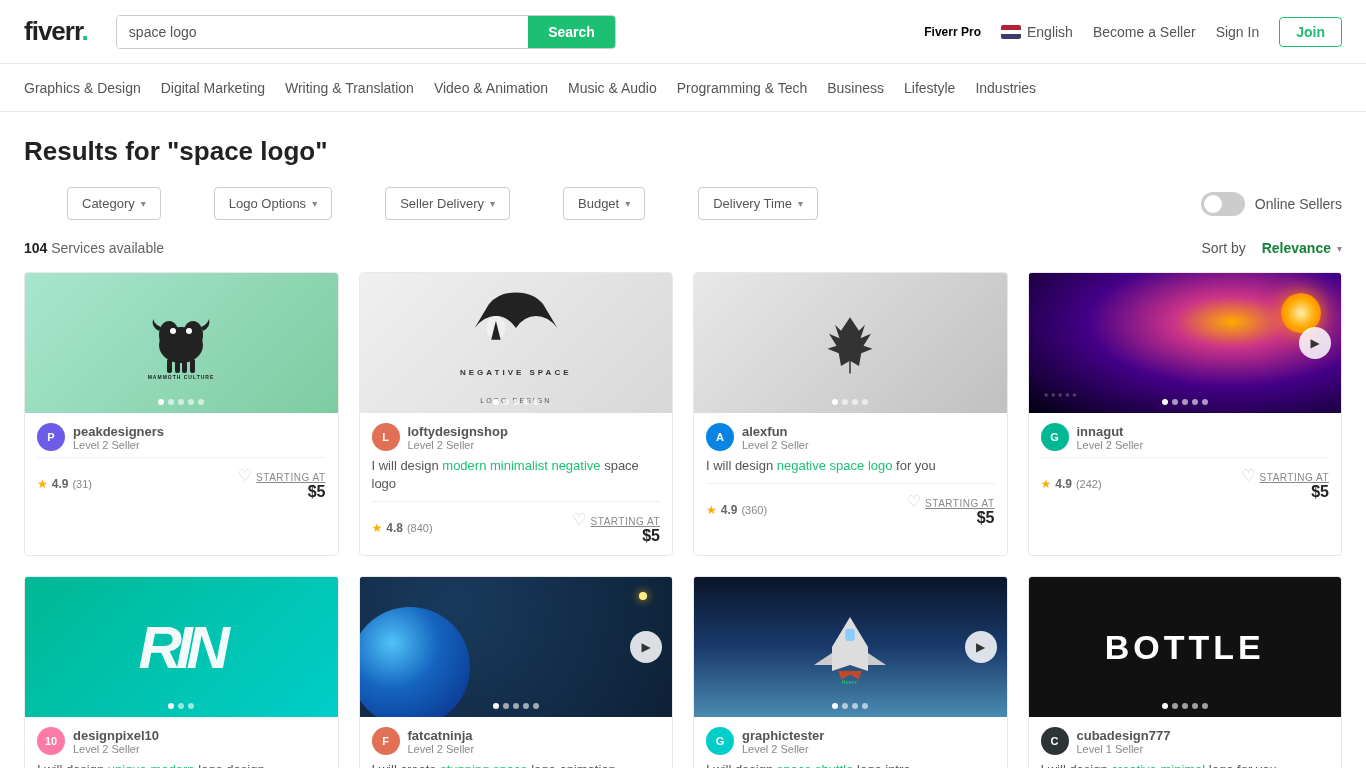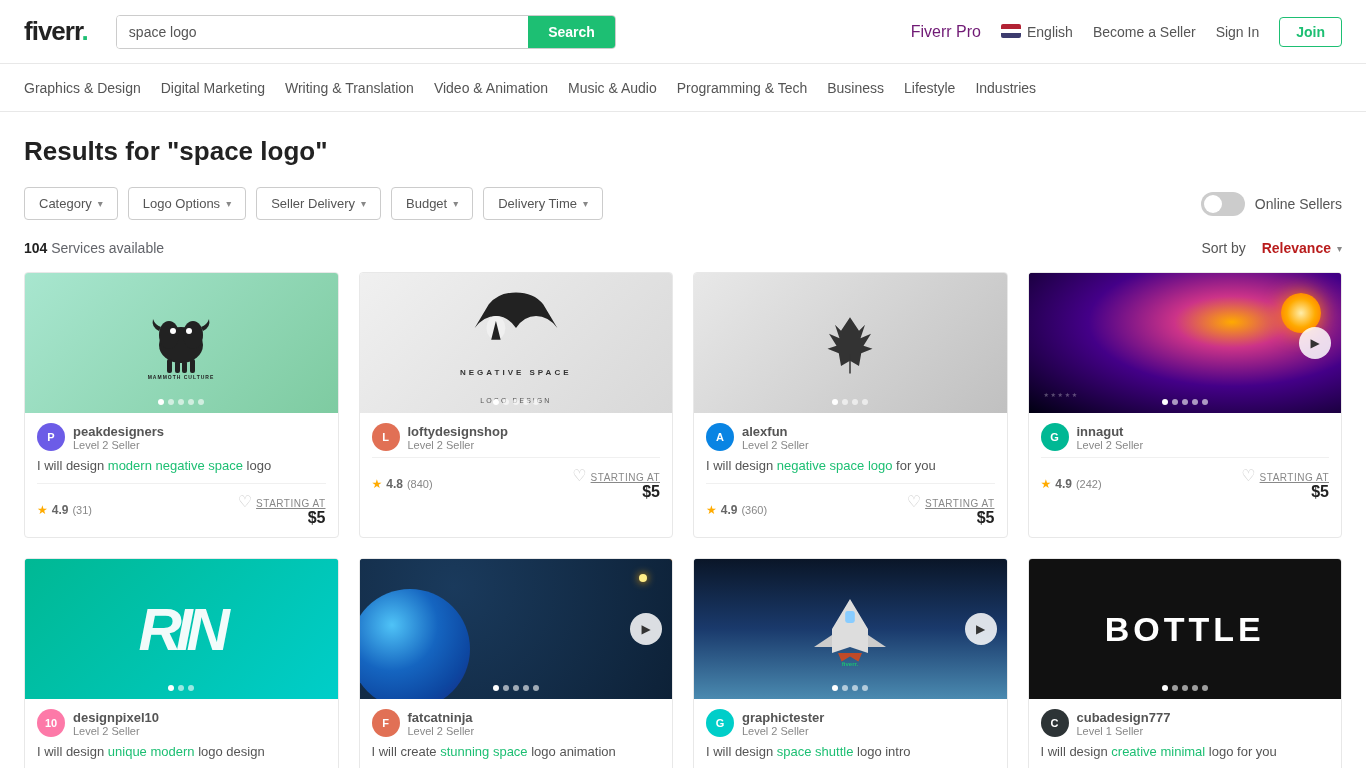--- a/index.html
+++ b/index.html
@@ -47,27 +47,28 @@
       font-weight: 600;
       cursor: pointer;
     }
     .header-right {
       display: flex;
       align-items: center;
       gap: 20px;
       margin-left: auto;
     }
     .fiverr-pro {
-      color: #701a75;
-      font-weight: 400;
-      font-size: 16px;
+      color: #000000;
+      font-weight: 700;
+      font-size: 12px;
       cursor: pointer;
     }
     .lang-selector {
       display: flex;
+      align-items: center;
       gap: 6px;
       font-size: 14px;
       color: #555;
       cursor: pointer;
     }
     .flag {
       width: 20px;
       height: 14px;
       background: linear-gradient(180deg, #B22234 35%, #fff 35%, #fff 65%, #3C3B6E 65%);
       border-radius: 2px;
@@ -130,20 +131,21 @@
       display: flex;
       align-items: center;
       gap: 6px;
       border: 1px solid #ccc;
       border-radius: 4px;
       padding: 8px 14px;
       font-size: 13px;
       color: #555;
       background: #fff;
       cursor: pointer;
+      margin-left: 43px;
     }
     .chevron {
       font-size: 10px;
       color: #888;
     }
     .online-sellers-toggle {
       display: flex;
       align-items: center;
       gap: 10px;
       margin-left: auto;
@@ -186,21 +188,21 @@
       font-weight: 600;
     }
     .sort-by {
       display: flex;
       align-items: center;
       gap: 6px;
       font-size: 14px;
       color: #555;
       cursor: pointer;
     }
-    .sort-by strong { color: #b91c1c; font-weight: 600; }
+    .sort-by strong { color: #15803d; font-weight: 600; }
 
     
     .cards-grid {
       display: grid;
       grid-template-columns: repeat(4, 1fr);
       gap: 20px;
     }
     .card {
       border: 1px solid #e8e8e8;
       border-radius: 4px;
@@ -446,23 +448,20 @@
           </div>
     </div>
     <div class="card-body">
       <div class="seller-info">
         <div class="seller-avatar av-purple">P</div>
         <div>
           <div class="seller-name">peakdesigners</div>
           <div class="seller-level">Level 2 Seller</div>
         </div>
       </div>
-      <p class="gig-title">
-        I will design <span>modern negative space</span> logo
-      </p>
       <div class="card-footer">
         <div class="rating">
           <span class="star">★</span>
           <span class="rating-score">4.9</span>
           <span class="rating-count">(31)</span>
         </div>
         <div>
           <div style="display:flex;align-items:baseline;gap:4px;justify-content:flex-end;">
             <span class="heart-icon">♡</span>
             <div style="text-align:right;">
@@ -498,20 +497,23 @@
           </div>
     </div>
     <div class="card-body">
       <div class="seller-info">
         <div class="seller-avatar av-orange">L</div>
         <div>
           <div class="seller-name">loftydesignshop</div>
           <div class="seller-level">Level 2 Seller</div>
         </div>
       </div>
+      <p class="gig-title">
+        I will design <span>modern minimalist negative</span> space logo
+      </p>
       <div class="card-footer">
         <div class="rating">
           <span class="star">★</span>
           <span class="rating-score">4.8</span>
           <span class="rating-count">(840)</span>
         </div>
         <div>
           <div style="display:flex;align-items:baseline;gap:4px;justify-content:flex-end;">
             <span class="heart-icon">♡</span>
             <div style="text-align:right;">

